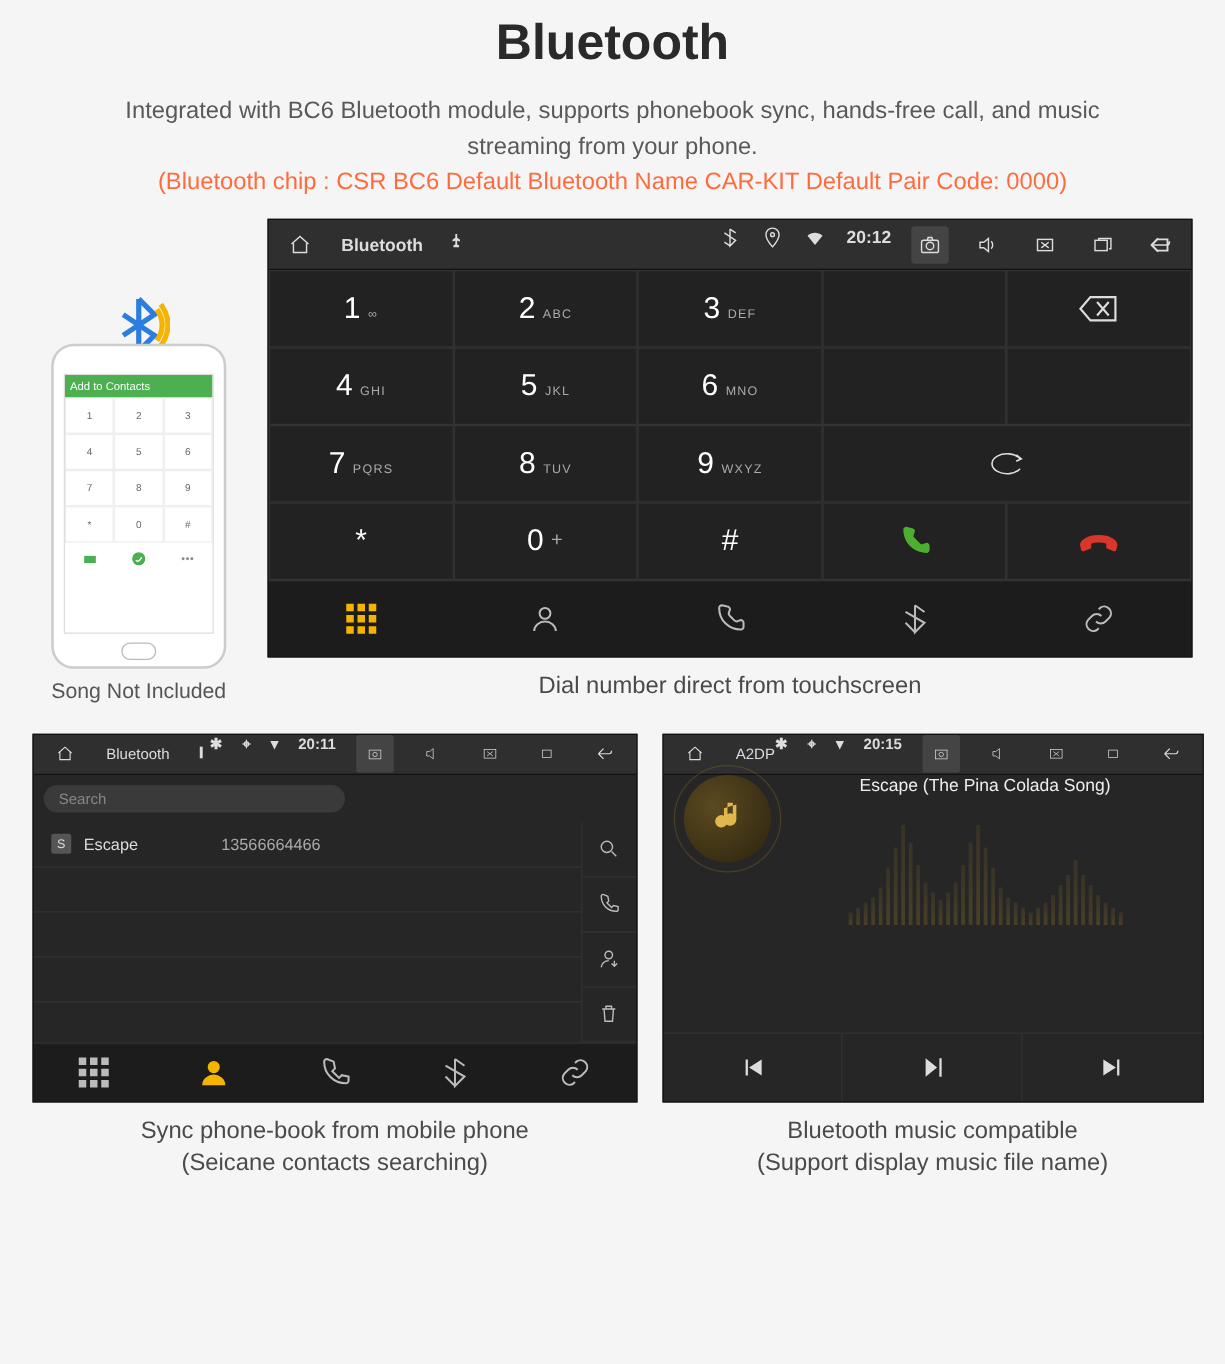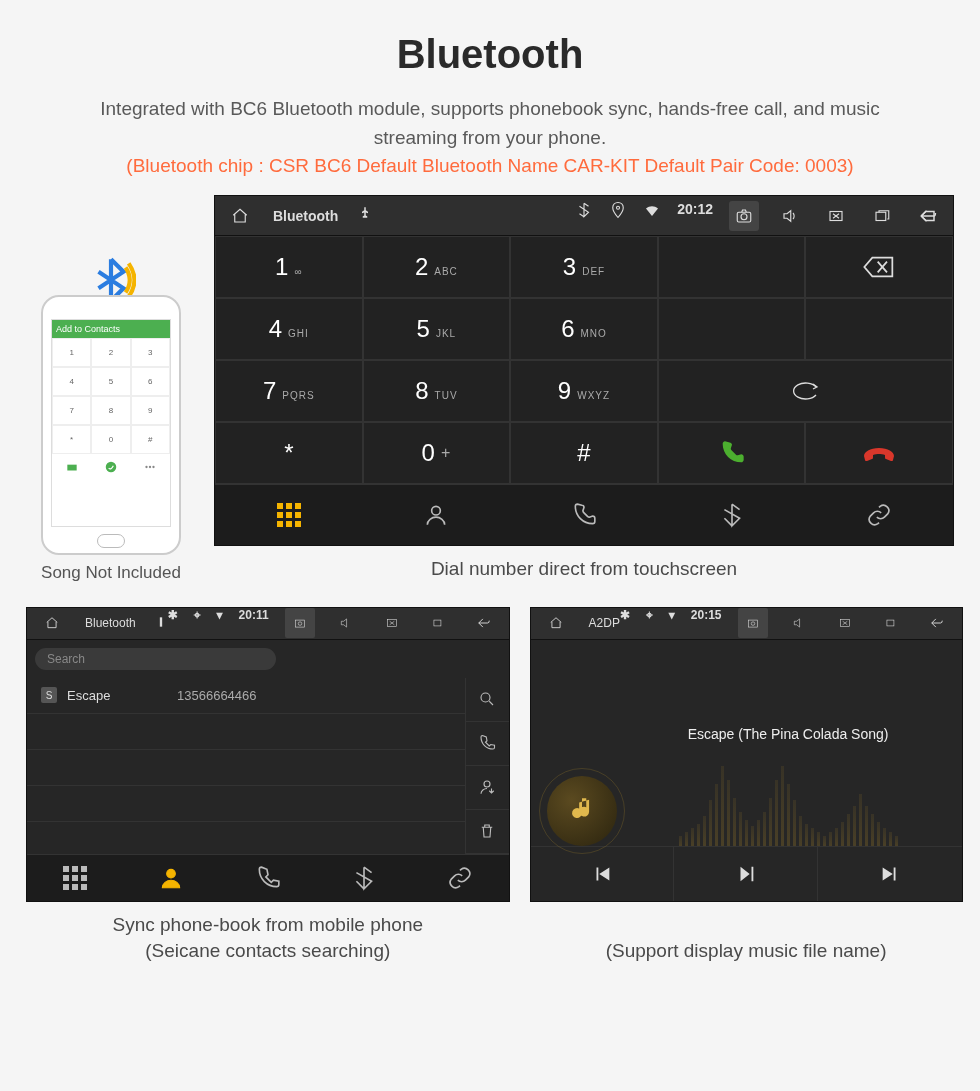--- a/index.html
+++ b/index.html
@@ -7,21 +7,21 @@
     width: 980px;
     height: 1091px;
     background: #f5f5f5;
     font-family: Arial, sans-serif;
     color: #404040;
     padding: 0;
   }
   .page {
     width: 100%;
     text-align: center;
-    padding-top: 32px;
+    padding-top: 12px;
   }
   .title {
     font-size: 40px;
     font-weight: bold;
     color: #2a2a2a;
     margin-bottom: 18px;
   }
   .subtitle {
     font-size: 19px;
     color: #595959;
@@ -185,21 +185,21 @@
   .contact-blank { height:36px; border-bottom:1px solid #333; }
   .contact-actions {
     position:absolute; top:0; right:0; bottom:0; width:44px;
     display:flex; flex-direction:column;
   }
   .contact-actions div{ flex:1; display:flex; align-items:center; justify-content:center; border-left:1px solid #333; border-bottom:1px solid #333;}
   .contact-actions svg{ width:18px; height:18px; }
 
   .hu-small .hu-tabbar .hu-tab { height:46px; }
 
-  .music-body { flex:1; display:flex; align-items:flex-end; padding:0 16px; gap:14px; position:relative; }
+  .music-body { flex:1; display:flex; align-items:flex-start; padding:0 16px; gap:14px; position:relative; }
   .music-icon {
     width:70px; height:70px; border-radius:50%;
     background: radial-gradient(circle at 35% 35%, #5b4a20, #2a230e);
     display:flex; align-items:center; justify-content:center;
     position:relative;
   }
   .music-icon::after{
     content:""; position:absolute; inset:-8px; border:1px solid rgba(150,120,40,.3); border-radius:50%;
   }
   .music-icon svg{ width:34px; height:34px; }
@@ -216,21 +216,21 @@
   .music-controls div{ height:54px; display:flex; align-items:center; justify-content:center; border-right:1px solid #333;}
   .music-controls div:last-child{border-right:none;}
   .music-controls svg{ width:22px; height:22px; }
 </style>
 </head>
 <body>
 
 <div class="page">
   <h1 class="title">Bluetooth</h1>
   <p class="subtitle">Integrated with BC6 Bluetooth module, supports phonebook sync, hands-free call, and music streaming from your phone.</p>
-  <p class="specs">(Bluetooth chip : CSR BC6    Default Bluetooth Name CAR-KIT    Default Pair Code: 0003)</p>
+  <p class="specs">(Bluetooth chip : CSR BC6    Default Bluetooth Name CAR-KIT    Default Pair Code: 0000)</p>
 
   <div class="row1">
     <div class="phone-col">
       <div class="bt-emit">
         <svg viewBox="0 0 24 24">
             <path d="M12 2 L12 22 L18 16 L6 8 M12 2 L18 8 L6 16" stroke="#2b7de0" stroke-width="2" fill="none"></path>
             <path d="M19 6 Q23 12 19 18" stroke="#f5b400" stroke-width="2" fill="none"></path>
             <path d="M20.5 4 Q26 12 20.5 20" stroke="#f5b400" stroke-width="2" fill="none"></path>
           </svg>
       </div>
@@ -687,18 +687,18 @@
               </svg>
             </div>
           <div>
               <svg viewBox="0 0 24 24" fill="#ddd">
                 <path d="M16 5h2v14h-2zM4 5v14l11-7z"></path>
               </svg>
             </div>
         </div>
       </div>
       <p class="caption">
-        <br>
+        <span>Bluetooth music compatible</span><br>
         <span>(Support display music file name)</span>
       </p>
     </div>
   </div>
 </div>
 
 </body></html>

